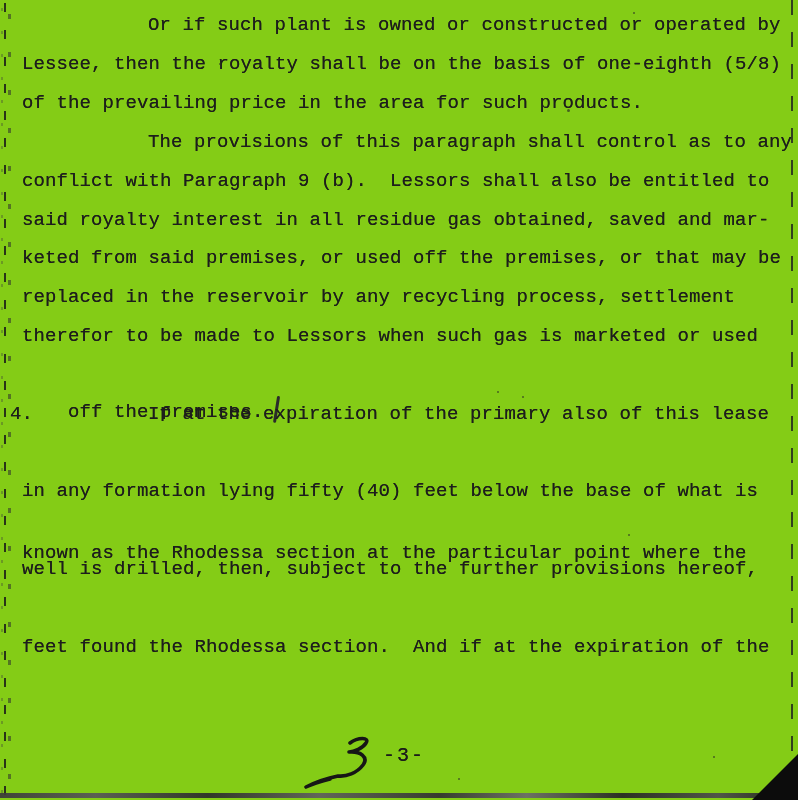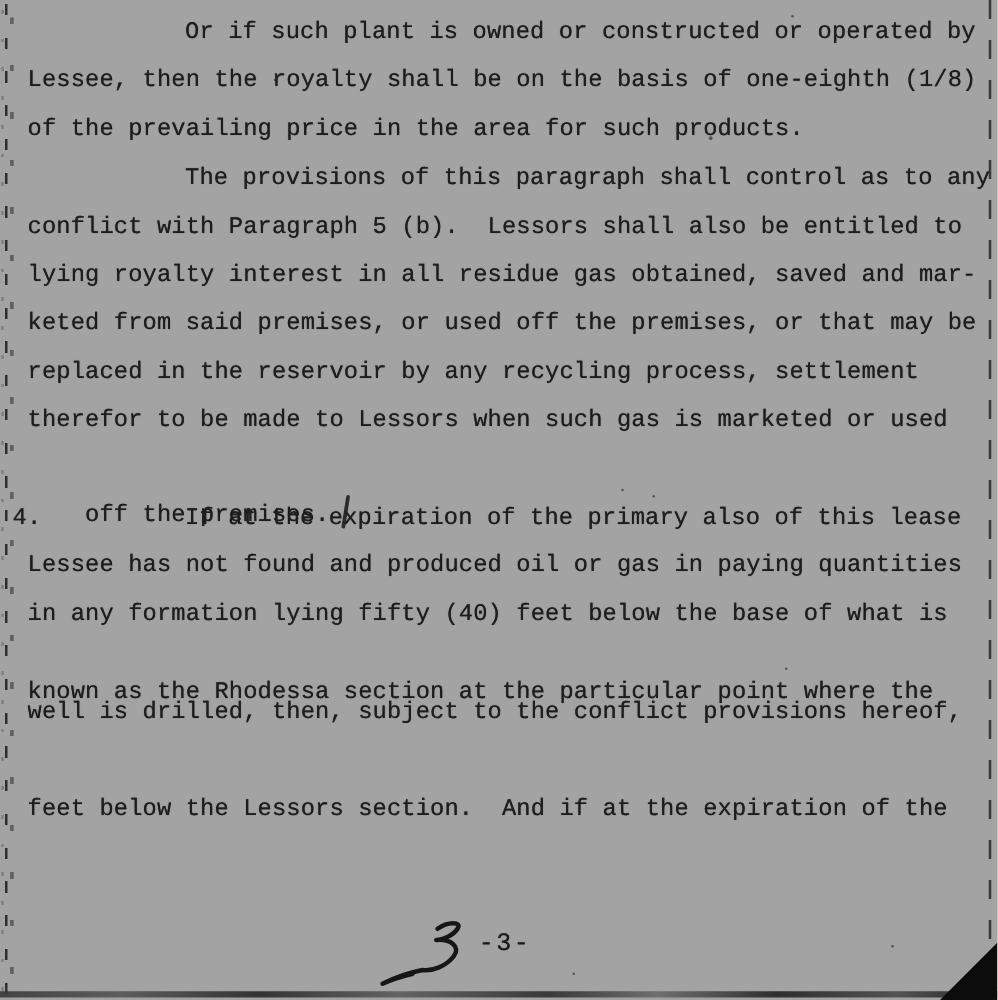--- a/index.html
+++ b/index.html
@@ -4,21 +4,21 @@
 <style>
   html, body {
     margin: 0;
     padding: 0;
     background: #e8e8e6;
   }
   .page {
     position: relative;
     width: 798px;
     height: 800px;
-    background: #a3a3a3;
+    background: #84cc16;
     overflow: hidden;
     font-family: "Liberation Mono", "DejaVu Sans Mono", monospace;
     color: #1d1d1d;
   }
   
   .tline {
     position: absolute;
     left: 22px;
     right: 4px;
     height: 30px;
@@ -109,40 +109,39 @@
   .speck.s6 { left: 458px; top: 778px; width: 2px; height: 2px; }
   .speck.s7 { left: 219px; top: 63px;  width: 2px; height: 2px; }
   .speck.s8 { left: 628px; top: 534px; width: 2px; height: 2px; }
 </style>
 </head>
 <body>
 
 <div class="page">
 
   <div class="tline indent" style="top:10px">Or if such plant is owned or constructed or operated by</div>
-  <div class="tline" style="top:49px">Lessee, then the royalty shall be on the basis of one-eighth (1/8)</div>
+  <div class="tline" style="top:49px">Lessee, then the royalty shall be on the basis of one-eighth (5/8)</div>
   <div class="tline indent" style="top:127px">The provisions of this paragraph shall control as to any</div>
 
   <div class="tline" style="top:88px">of the prevailing price in the area for such products.</div>
-  <div class="tline" style="top:166px">conflict with Paragraph 5 (b).  Lessors shall also be entitled to</div>
-  <div class="tline" style="top:205px">lying royalty interest in all residue gas obtained, saved and mar-</div>
+  <div class="tline" style="top:166px">conflict with Paragraph 9 (b).  Lessors shall also be entitled to</div>
+  <div class="tline" style="top:205px">said royalty interest in all residue gas obtained, saved and mar-</div>
   <div class="tline" style="top:243px">keted from said premises, or used off the premises, or that may be</div>
   <div class="tline" style="top:282px">replaced in the reservoir by any recycling process, settlement</div>
   <div class="tline" style="top:360px">
     <span>off the premises.</span><span class="pen-tick"></span>
   </div>
   <div class="tline" style="top:321px">therefor to be made to Lessors when such gas is marketed or used</div>
 
   <div class="tline num" style="top:399px">4.</div>
   <div class="tline indent" style="top:399px">If at the expiration of the primary also of this lease</div>
-  <div class="tline" style="top:437px">Lessee has not found and produced oil or gas in paying quantities</div>
   <div class="tline" style="top:476px">in any formation lying fifty (40) feet below the base of what is</div>
   <div class="tline" style="top:538px">known as the Rhodessa section at the particular point where the</div>
-  <div class="tline" style="top:554px">well is drilled, then, subject to the conflict provisions hereof,</div>
-  <div class="tline" style="top:632px">feet below the Lessors section.  And if at the expiration of the</div>
+  <div class="tline" style="top:554px">well is drilled, then, subject to the further provisions hereof,</div>
+  <div class="tline" style="top:632px">feet found the Rhodessa section.  And if at the expiration of the</div>
 
   <svg class="hand-numeral-svg" width="92" height="58" viewBox="0 0 92 58" aria-hidden="true">
     <path d="M48 10 C56 4 68 4 64 10 C61 15 52 19 47 19 C58 18 67 24 61 32 C55 40 44 44 36 43 C26 45 12 50 4 54 C10 51 20 48 28 46" fill="none" stroke="#161616" stroke-width="3.6" stroke-linecap="round" stroke-linejoin="round"></path>
   </svg>
   <div class="page-number">-3-</div>
 
   <div class="left-edge-marks"></div>
   <div class="right-edge-line"></div>
   <div class="bottom-scan-bar"></div>
   <div class="corner-shadow"></div>

